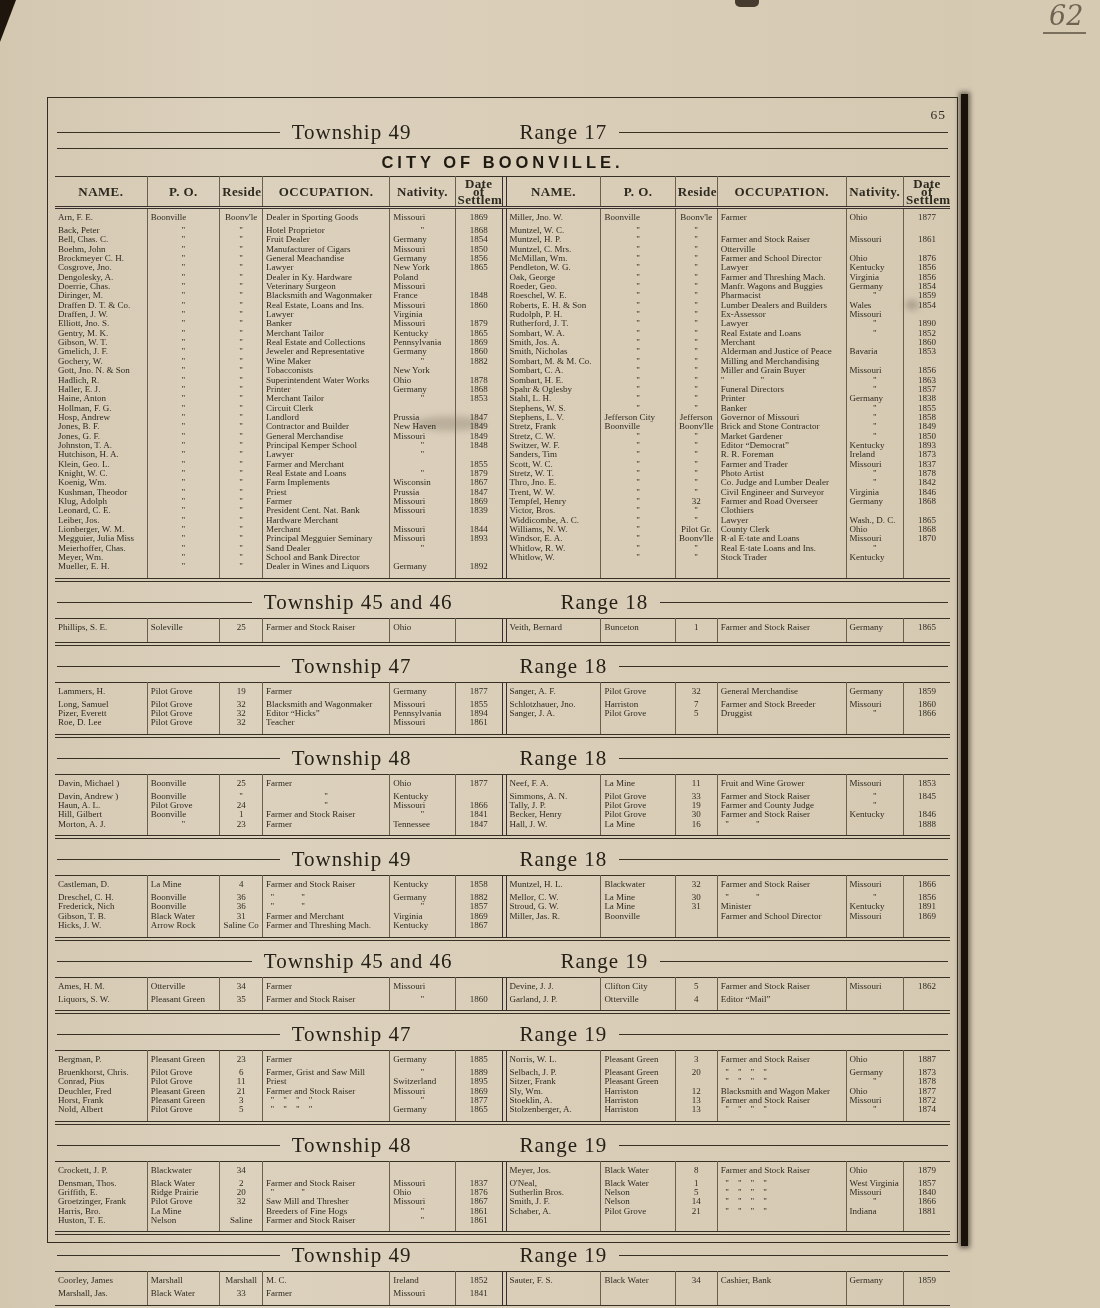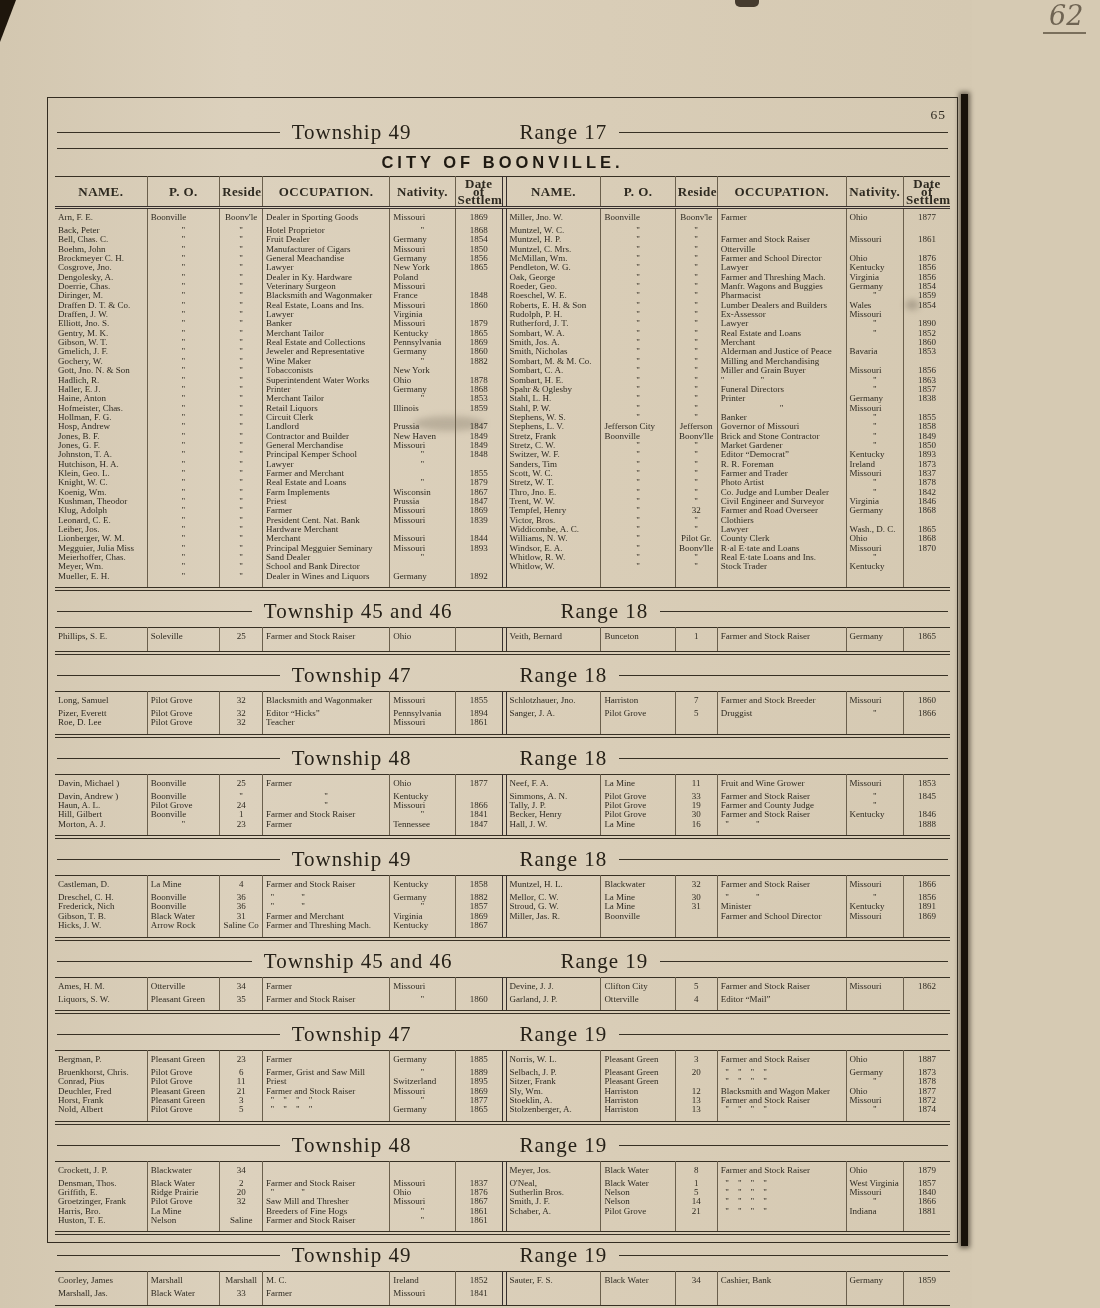--- a/index.html
+++ b/index.html
@@ -405,35 +405,20 @@
               <td class="c-date">1853</td>
               <td class="sep"></td>
               <td class="c-name">Stahl, L. H.</td>
               <td class="c-po ditto">"</td>
               <td class="c-res ditto">"</td>
               <td class="c-occ">Printer</td>
               <td class="c-nat">Germany</td>
               <td class="c-date">1838</td>
             </tr>
             <tr>
-              <td class="c-name">Hofmeister, Chas.</td>
-              <td class="c-po ditto">"</td>
-              <td class="c-res ditto">"</td>
-              <td class="c-occ">Retail Liquors</td>
-              <td class="c-nat">Illinois</td>
-              <td class="c-date">1859</td>
-              <td class="sep"></td>
-              <td class="c-name">Stahl, P. W.</td>
-              <td class="c-po ditto">"</td>
-              <td class="c-res ditto">"</td>
-              <td class="c-occ ditto">"</td>
-              <td class="c-nat">Missouri</td>
-              <td class="c-date"></td>
-            </tr>
-            <tr>
               <td class="c-name">Hollman, F. G.</td>
               <td class="c-po ditto">"</td>
               <td class="c-res ditto">"</td>
               <td class="c-occ">Circuit Clerk</td>
               <td class="c-nat"></td>
               <td class="c-date"></td>
               <td class="sep"></td>
               <td class="c-name">Stephens, W. S.</td>
               <td class="c-po ditto">"</td>
               <td class="c-res ditto">"</td>
@@ -761,20 +746,35 @@
             <col style="width: 0.4%;">
             <col style="width: 10.6%;">
             <col style="width: 8.3%;">
             <col style="width: 4.7%;">
             <col style="width: 14.4%;">
             <col style="width: 6.4%;">
             <col style="width: 5.2%;">
           </colgroup>
           <tbody>
             <tr>
+              <td class="c-name">Lammers, H.</td>
+              <td class="c-po">Pilot Grove</td>
+              <td class="c-res">19</td>
+              <td class="c-occ">Farmer</td>
+              <td class="c-nat">Germany</td>
+              <td class="c-date">1877</td>
+              <td class="sep"></td>
+              <td class="c-name">Sanger, A. F.</td>
+              <td class="c-po">Pilot Grove</td>
+              <td class="c-res">32</td>
+              <td class="c-occ">General Merchandise</td>
+              <td class="c-nat">Germany</td>
+              <td class="c-date">1859</td>
+            </tr>
+            <tr>
               <td class="c-name">Long, Samuel</td>
               <td class="c-po">Pilot Grove</td>
               <td class="c-res">32</td>
               <td class="c-occ">Blacksmith and Wagonmaker</td>
               <td class="c-nat">Missouri</td>
               <td class="c-date">1855</td>
               <td class="sep"></td>
               <td class="c-name">Schlotzhauer, Jno.</td>
               <td class="c-po">Harriston</td>
               <td class="c-res">7</td>

